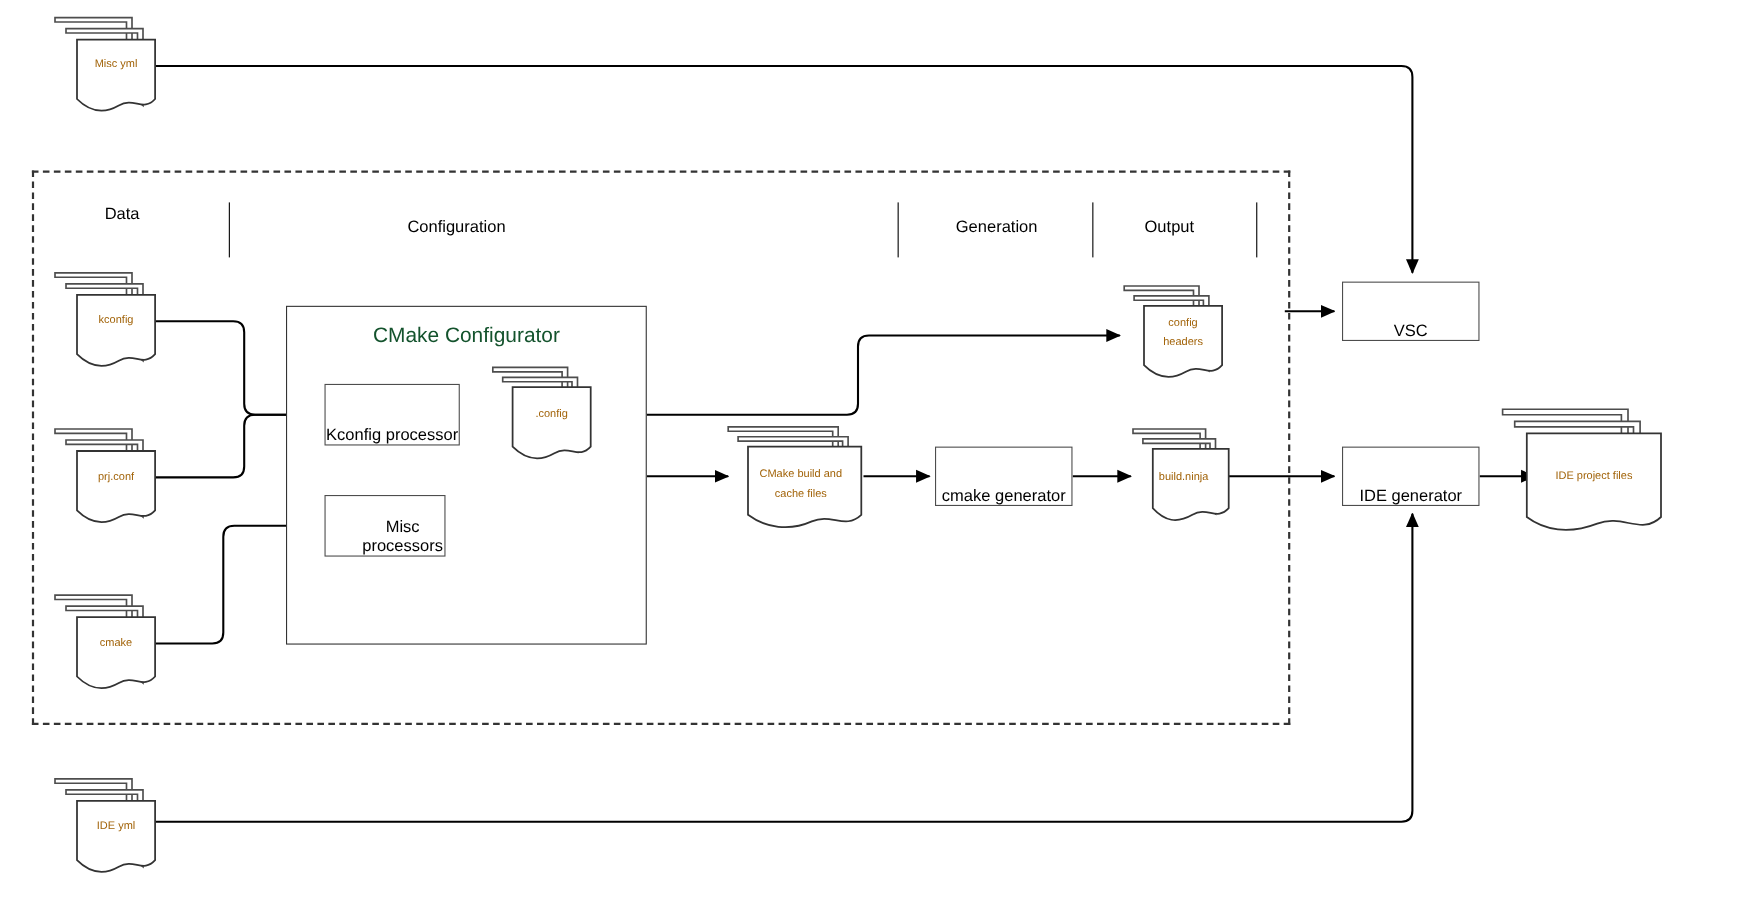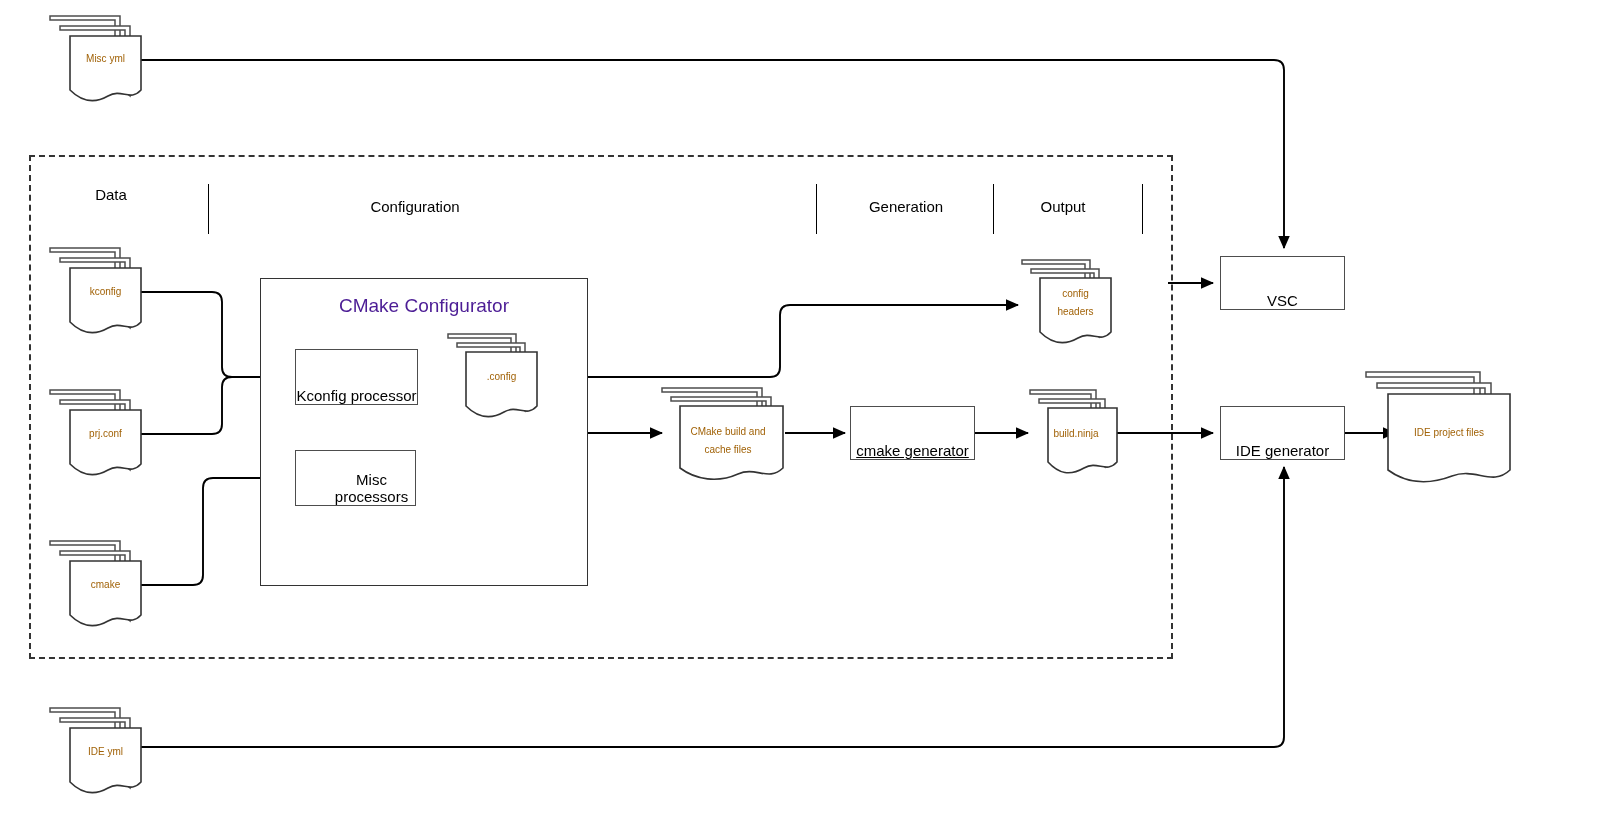--- a/index.html
+++ b/index.html
@@ -49,21 +49,21 @@
     background: #ffffff;
     border: 1.6px solid #333333;
   }
   .container-title {
     position: absolute;
     left: 0;
     right: 0;
     top: 16px;
     text-align: center;
     font-size: 19px;
-    color: #4c1d95;
+    color: #14532d;
   }
   
   .docstack {
     position: absolute;
   }
   .docstack svg {
     position: absolute;
     left: 0;
     top: 0;
     overflow: visible;
@@ -156,21 +156,21 @@
   <div class="lane-label" style="left:1000px; top:198px; width:126px;">Output</div>
 
   <div class="node container-box" style="left:260px; top:278px; width:328px; height:308px;">
     <div class="container-title">CMake Configurator</div>
   </div>
 
   <div class="node proc" style="left:295px; top:349px; width:123px; height:56px;">
     <span>Kconfig processor</span>
   </div>
 
-  <div class="node proc" style="left:295px; top:450px; width:121px; height:56px;padding-left:32px;">
+  <div class="node proc" style="left:295px; top:450px; width:110px; height:56px;padding-left:32px;">
     <span>Misc processors</span>
   </div>
 
   <div class="docstack" style="left:48px; top:8px; width:100px; height:98px;">
     <svg width="100" height="98" viewBox="0 0 100 98">
       <path d="M2 8 H72 V78 L67 74 V12 H2 Z" fill="#ffffff" stroke="#4d4d4d" stroke-width="1.5"></path>
       <path d="M12 18 H82 V88 L77 84 V22 H12 Z" fill="#ffffff" stroke="#4d4d4d" stroke-width="1.5"></path>
       <path d="M22 28 H93 V82 C82 94 74 80 60 88 C46 96 34 94 22 82 Z" fill="#ffffff" stroke="#333333" stroke-width="1.6"></path>
     </svg>
     <div class="doclabel" style="left:22px; top:40px; width:71px; height:22px;">Misc yml</div>
@@ -256,21 +256,21 @@
       <path d="M13 17 H127 V107 L121 102 V22 H13 Z" fill="#ffffff" stroke="#4d4d4d" stroke-width="1.5"></path>
       <path d="M24 28 H146 V104 C128 121 112 101 88 110 C62 120 40 116 24 104 Z" fill="#ffffff" stroke="#333333" stroke-width="1.6"></path>
     </svg>
     <div class="doclabel" style="left:24px; top:56px; width:122px; height:22px;">IDE project files</div>
   </div>
 
   <div class="node proc" style="left:1220px; top:256px; width:125px; height:54px;">
     <span>VSC</span>
   </div>
 
-  <div class="node proc" style="left:850px; top:406px; width:125px; height:54px;text-decoration:underline;">
+  <div class="node proc" style="left:850px; top:406px; width:125px; height:54px;">
     <span>cmake generator</span>
   </div>
 
   <div class="node proc" style="left:1220px; top:406px; width:125px; height:54px;">
     <span>IDE generator</span>
   </div>
 
 </div>
 
 </body></html>

